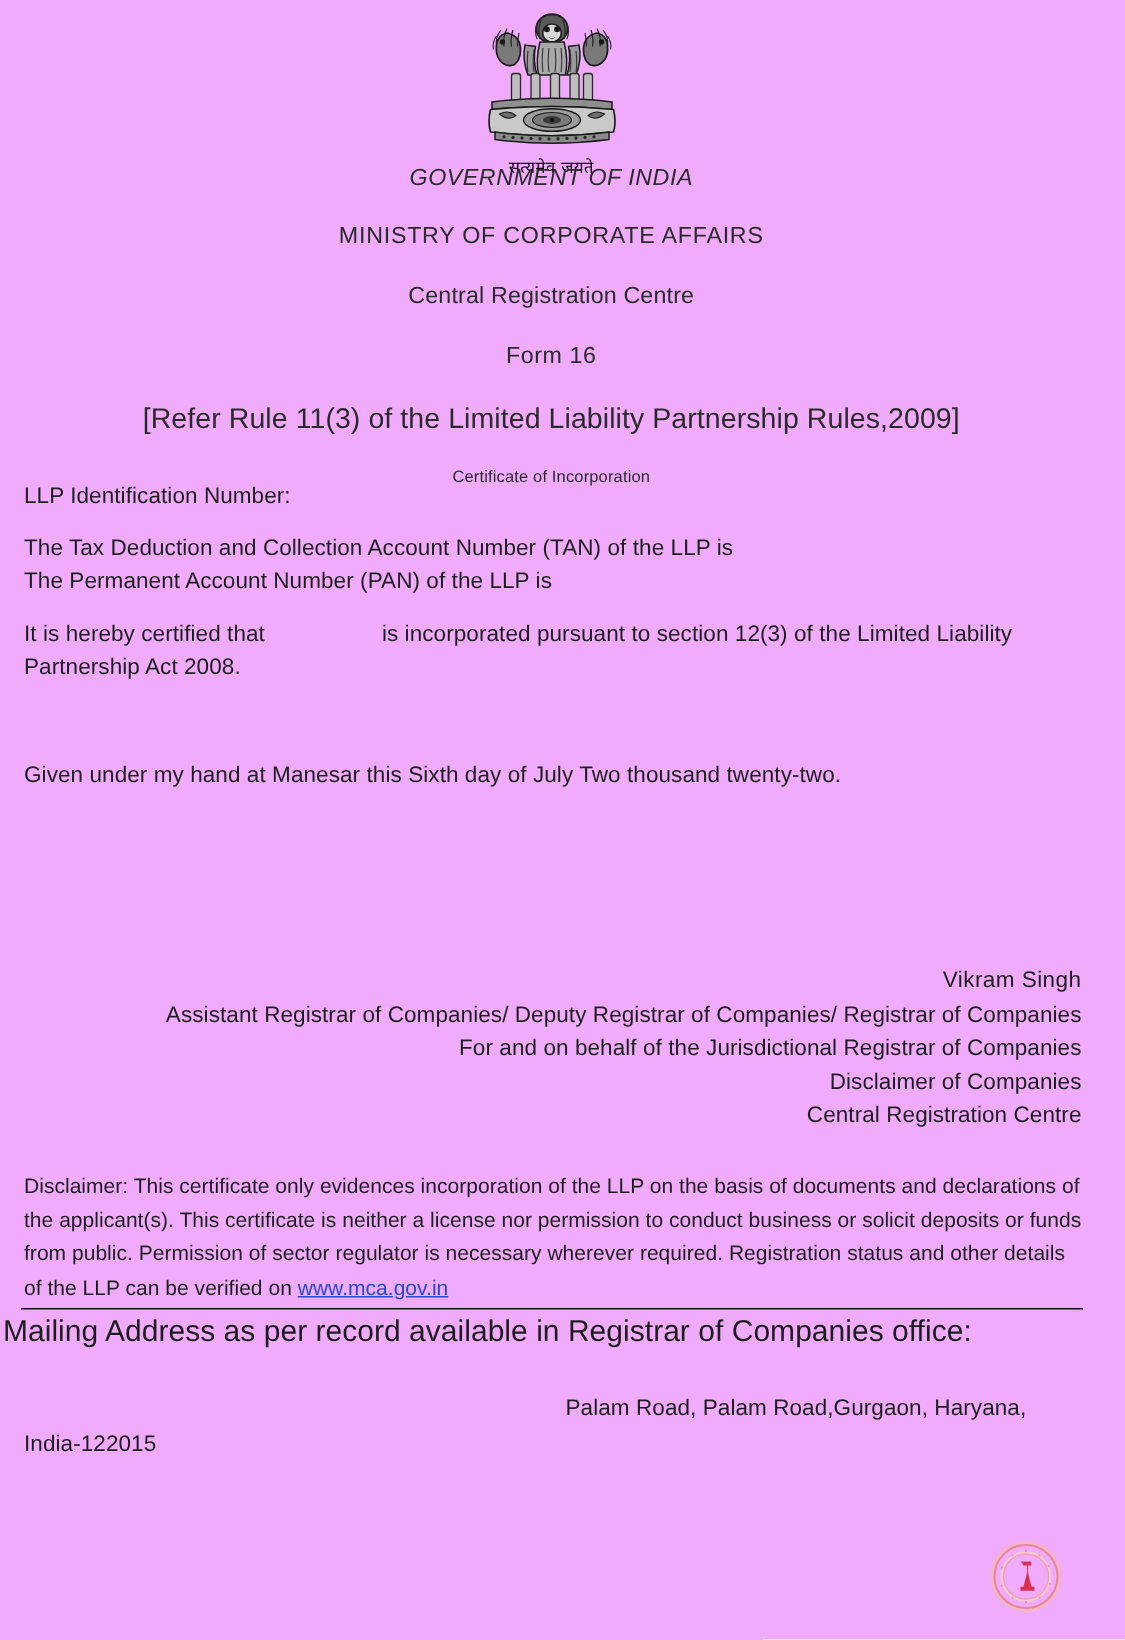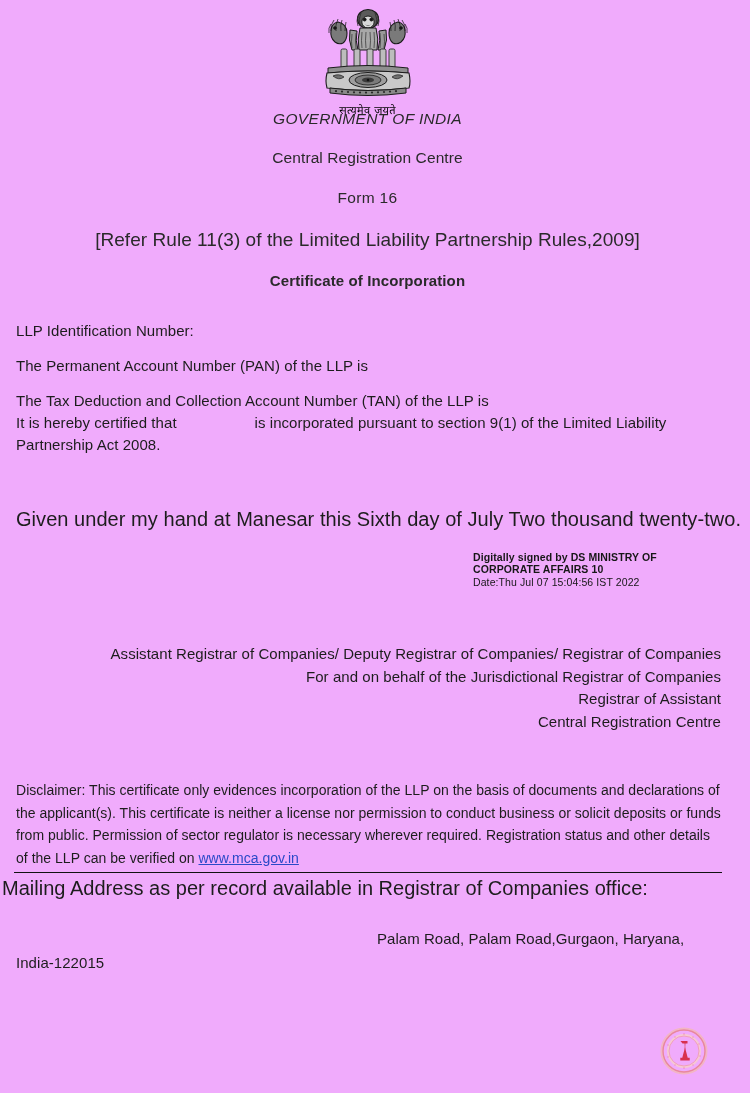--- a/index.html
+++ b/index.html
@@ -50,21 +50,21 @@
     font-size: 15.5px;
     color: #2a2a2a;
     letter-spacing: 0.35px;
     white-space: nowrap;
   }
   .hdr-gov      { margin-bottom: 21px; font-style: italic; }
   .hdr-ministry { margin-bottom: 22px; letter-spacing: 0.5px; }
   .hdr-crc      { margin-bottom: 22px; letter-spacing: 0.1px; }
   .hdr-form     { margin-bottom: 22px; }
   .hdr-refer    { margin-bottom: 21px; font-size: 19px; letter-spacing: 0.05px; }
-  .hdr-certtitle{ font-weight: bold; font-size: 15px; letter-spacing: 0.1px; }
+  .hdr-certtitle{ font-weight: normal; font-size: 11px; letter-spacing: 0.1px; }
 
   
   .body-block {
     position: absolute;
     left: 16px;
     top: 320px;
     width: 706px;
   }
   .body-line {
     font-size: 15px;
@@ -77,21 +77,21 @@
   .sp-tan  { margin-bottom: 0px; }
   .llp-blank {
     display: inline-block;
     width: 78px;
   }
 
   .given-line {
     position: absolute;
     left: 16px;
     top: 508px;
-    font-size: 20px;
+    font-size: 15px;
     color: #1d1d1d;
     letter-spacing: 0.05px;
   }
 
   
   .dsc {
     position: absolute;
     left: 473px;
     top: 552px;
     width: 250px;
@@ -277,57 +277,54 @@
             <circle cx="80" cy="89.2" r="1.1"></circle>
           </g>
         </g>
       </svg>
     </span>
     <span class="emblem-motto">सत्यमेव जयते</span>
   </div>
 
   <div class="center-block">
     <div class="hdr-line hdr-gov">GOVERNMENT OF INDIA</div>
+    <div class="hdr-line hdr-ministry">MINISTRY OF CORPORATE AFFAIRS</div>
     <div class="hdr-line hdr-crc">Central Registration Centre</div>
     <div class="hdr-line hdr-form">Form 16</div>
     <div class="hdr-line hdr-refer">[Refer Rule 11(3) of the Limited Liability Partnership Rules,2009]</div>
     <div class="hdr-line hdr-certtitle">Certificate of Incorporation</div>
   </div>
 
   <div class="body-block">
     <div class="body-line sp-lid">
       <span>LLP Identification Number:</span>
+      <span></span>
+    </div>
+    <div class="body-line sp-tan">
+      <span>The Tax Deduction and Collection Account Number (TAN) of the LLP is</span>
       <span></span>
     </div>
     <div class="body-line sp-pan">
       <span>The Permanent Account Number (PAN) of the LLP is</span>
       <span></span>
     </div>
-    <div class="body-line sp-tan">
-      <span>The Tax Deduction and Collection Account Number (TAN) of the LLP is</span>
-      <span></span>
-    </div>
     <div class="body-line">
-      <span>It is hereby certified that</span><span class="llp-blank"></span><span>is incorporated pursuant to section 9(1) of the Limited Liability</span>
+      <span>It is hereby certified that</span><span class="llp-blank"></span><span>is incorporated pursuant to section 12(3) of the Limited Liability</span>
     </div>
     <div class="body-line">Partnership Act 2008.</div>
   </div>
 
   <div class="given-line">Given under my hand at Manesar this Sixth day of July Two thousand twenty-two.</div>
 
-  <div class="dsc">
-    <div class="dsc-l1">Digitally signed by DS MINISTRY OF</div>
-    <div class="dsc-l2">CORPORATE AFFAIRS 10</div>
-    <div class="dsc-l3">Date:Thu Jul 07 15:04:56 IST 2022</div>
-  </div>
 
   <div class="sign-block">
+    <div class="sign-line sign-name">Vikram   Singh</div>
     <div class="sign-line">Assistant Registrar of Companies/ Deputy Registrar of Companies/ Registrar of Companies</div>
     <div class="sign-line">For and on behalf of the Jurisdictional Registrar of Companies</div>
-    <div class="sign-line">Registrar of Assistant</div>
+    <div class="sign-line">Disclaimer of Companies</div>
     <div class="sign-line">Central Registration Centre</div>
   </div>
 
   <div class="disclaimer">
     <span>Disclaimer: This certificate only evidences incorporation of the LLP on the basis of documents and declarations of the applicant(s). This certificate is neither a license nor permission to conduct business or solicit deposits or funds from public. Permission of sector regulator is necessary wherever required. Registration status and other details of the LLP can be verified on </span><a class="mca-link" href="#">www.mca.gov.in</a>
   </div>
 
   <div class="hr-rule"></div>
 
   <div class="mailing-line">Mailing Address as per record available in Registrar of Companies office:</div>

